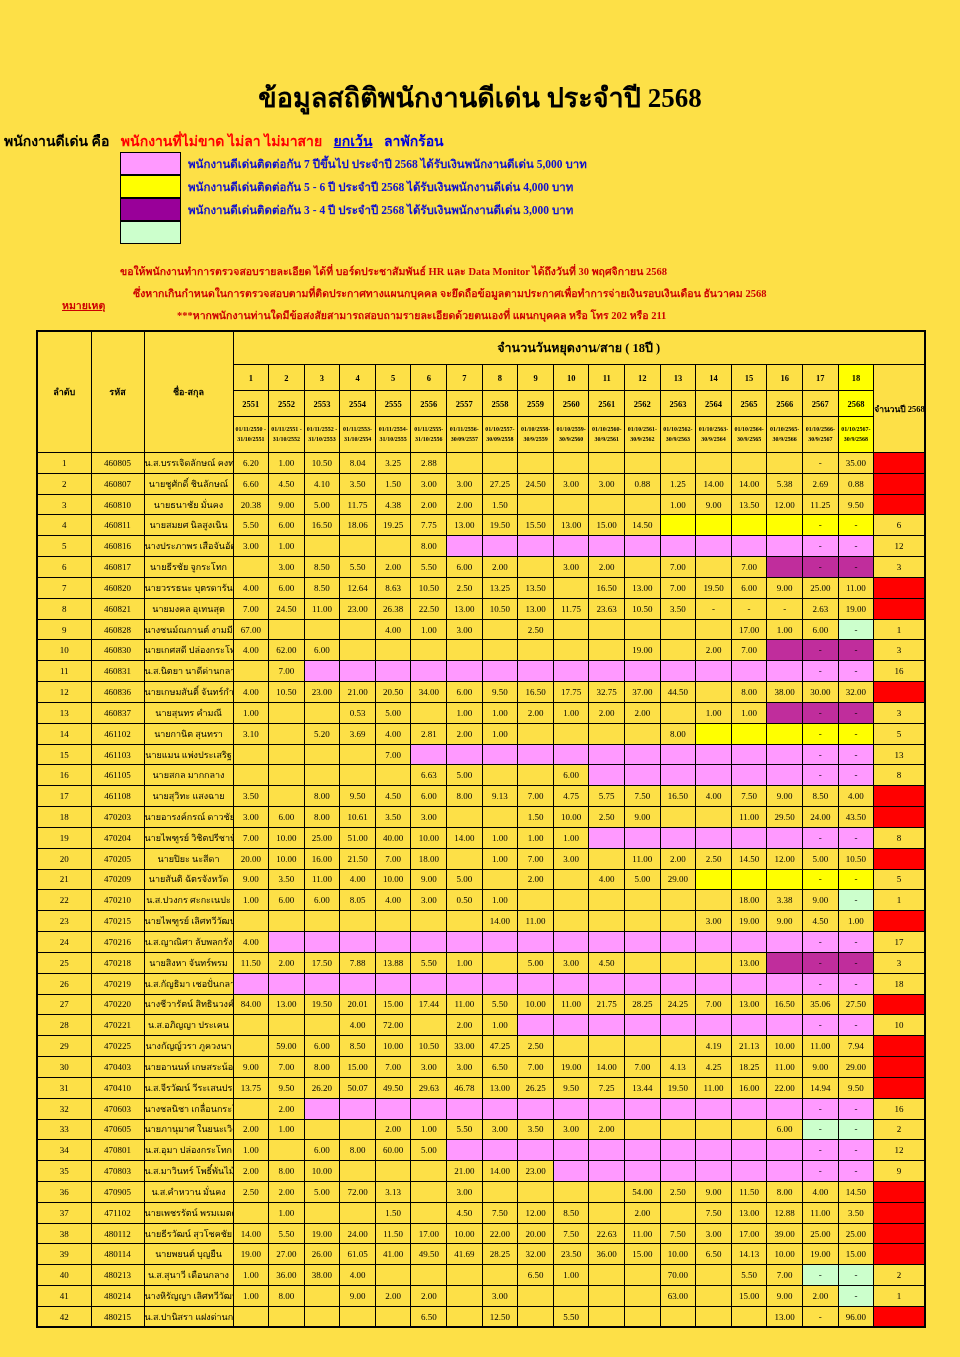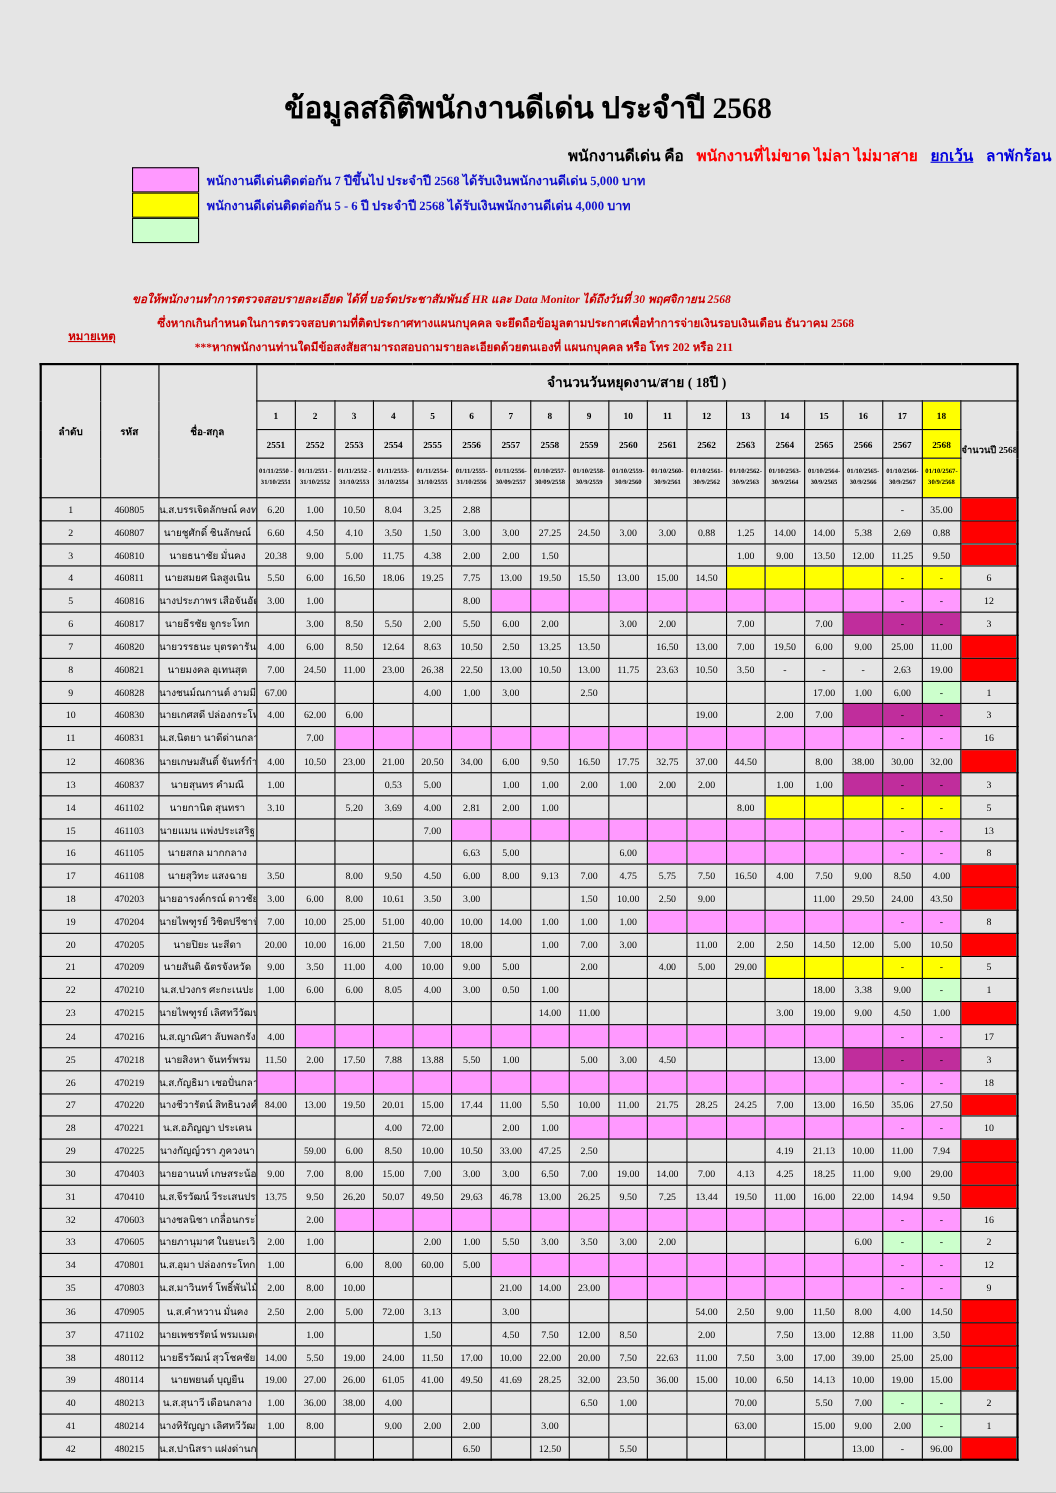--- a/index.html
+++ b/index.html
@@ -1,34 +1,34 @@
 <!DOCTYPE html>
 <html><head>
 <meta charset="utf-8">
 <style>
   html,body{margin:0;padding:0;background:#888;}
-  .page{position:relative;width:960px;height:1357px;background:#e5e5e5;margin:0 auto;overflow:hidden;
+  .page{position:relative;width:960px;height:1357px;background:#fde047;margin:0 auto;overflow:hidden;
         font-family:"Liberation Serif",serif;color:#000;}
   .title{position:absolute;top:76px;left:0;width:100%;text-align:center;
          font-size:27px;font-weight:bold;}
-  .subtitle{position:absolute;top:130px;left:0;width:100%;text-align:right;
+  .subtitle{position:absolute;top:130px;left:0;width:100%;text-align:left;
             font-size:14px;font-weight:bold;}
   .subtitle span{margin:0 4px;}
   .sub-red{color:#FF0000;}
   .sub-blue{color:#0000DD;}
   .sub-blue-u{color:#0000DD;text-decoration:underline;}
   .legend{position:absolute;left:80px;top:152px;padding-left:40px;}
   .legend-item{display:flex;align-items:center;height:23px;}
   .legend-box{width:61px;height:23px;border:1px solid #000;box-sizing:border-box;margin-top:-1px;flex:none;}
   .legend-label{margin-left:7px;font-size:11.5px;font-weight:bold;color:#1111CC;white-space:nowrap;}
   .notes-label{position:absolute;left:62px;top:263px;font-size:10.5px;font-weight:bold;
                color:#CC0000;text-decoration:underline;margin-top:34px;}
   .note-line{position:absolute;font-size:10.5px;font-weight:bold;color:#CC0000;white-space:nowrap;}
-  .note-1{left:120px;top:263px;font-style:italic;}
-  .note-2{left:143px;top:285px;}
+  .note-1{left:120px;top:263px;}
+  .note-2{left:133px;top:285px;}
   .note-3{left:133px;top:307px;margin-left:44px;}
   table.stats{position:absolute;left:36px;top:330px;border-collapse:collapse;table-layout:fixed;
               width:888px;border:2px solid #000;}
   table.stats td{border:1px solid #000;text-align:center;vertical-align:middle;padding:0;
                  font-family:"Liberation Serif",serif;font-size:9px;overflow:hidden;white-space:nowrap;}
   tr.hrow-a td.hspan{height:32px;font-size:12.5px;font-weight:bold;}
   td.hleft{font-size:10px;font-weight:bold;}
   td.htotal{font-size:9px;font-weight:bold;}
   tr.hrow-b td{height:25px;font-size:8.5px;font-weight:bold;}
   tr.hrow-c td{height:25px;font-size:8.5px;font-weight:bold;margin-top:12px;}
@@ -59,20 +59,24 @@
   <div class="legend" id="legend">
       <div class="legend-item">
         <div class="legend-box" style="background: rgb(255, 153, 255);"></div>
         <div class="legend-label">พนักงานดีเด่นติดต่อกัน  7  ปีขึ้นไป  ประจำปี 2568    ได้รับเงินพนักงานดีเด่น 5,000 บาท</div>
       </div>
       <div class="legend-item">
         <div class="legend-box" style="background: rgb(255, 255, 0);"></div>
         <div class="legend-label">พนักงานดีเด่นติดต่อกัน  5 - 6  ปี     ประจำปี  2568   ได้รับเงินพนักงานดีเด่น 4,000 บาท</div>
       </div>
       <div class="legend-item">
+        <div class="legend-box" style="background: rgb(153, 0, 153);"></div>
+        <div class="legend-label">พนักงานดีเด่นติดต่อกัน  3 - 4 ปี      ประจำปี  2568    ได้รับเงินพนักงานดีเด่น 3,000 บาท</div>
+      </div>
+      <div class="legend-item">
         <div class="legend-box" style="background: rgb(204, 255, 204);"></div>
       </div>
     </div>
 
   <div class="notes-label">หมายเหตุ</div>
   <div class="note-line note-1">ขอให้พนักงานทำการตรวจสอบรายละเอียด  ได้ที่ บอร์ดประชาสัมพันธ์ HR และ Data  Monitor ได้ถึงวันที่ 30 พฤศจิกายน 2568</div>
   <div class="note-line note-2">ซึ่งหากเกินกำหนดในการตรวจสอบตามที่ติดประกาศทางแผนกบุคคล  จะยึดถือข้อมูลตามประกาศเพื่อทำการจ่ายเงินรอบเงินเดือน ธันวาคม 2568</div>
   <div class="note-line note-3">***หากพนักงานท่านใดมีข้อสงสัยสามารถสอบถามรายละเอียดด้วยตนเองที่  แผนกบุคคล  หรือ โทร 202 หรือ 211</div>
 
   <table class="stats" id="stats-table">

